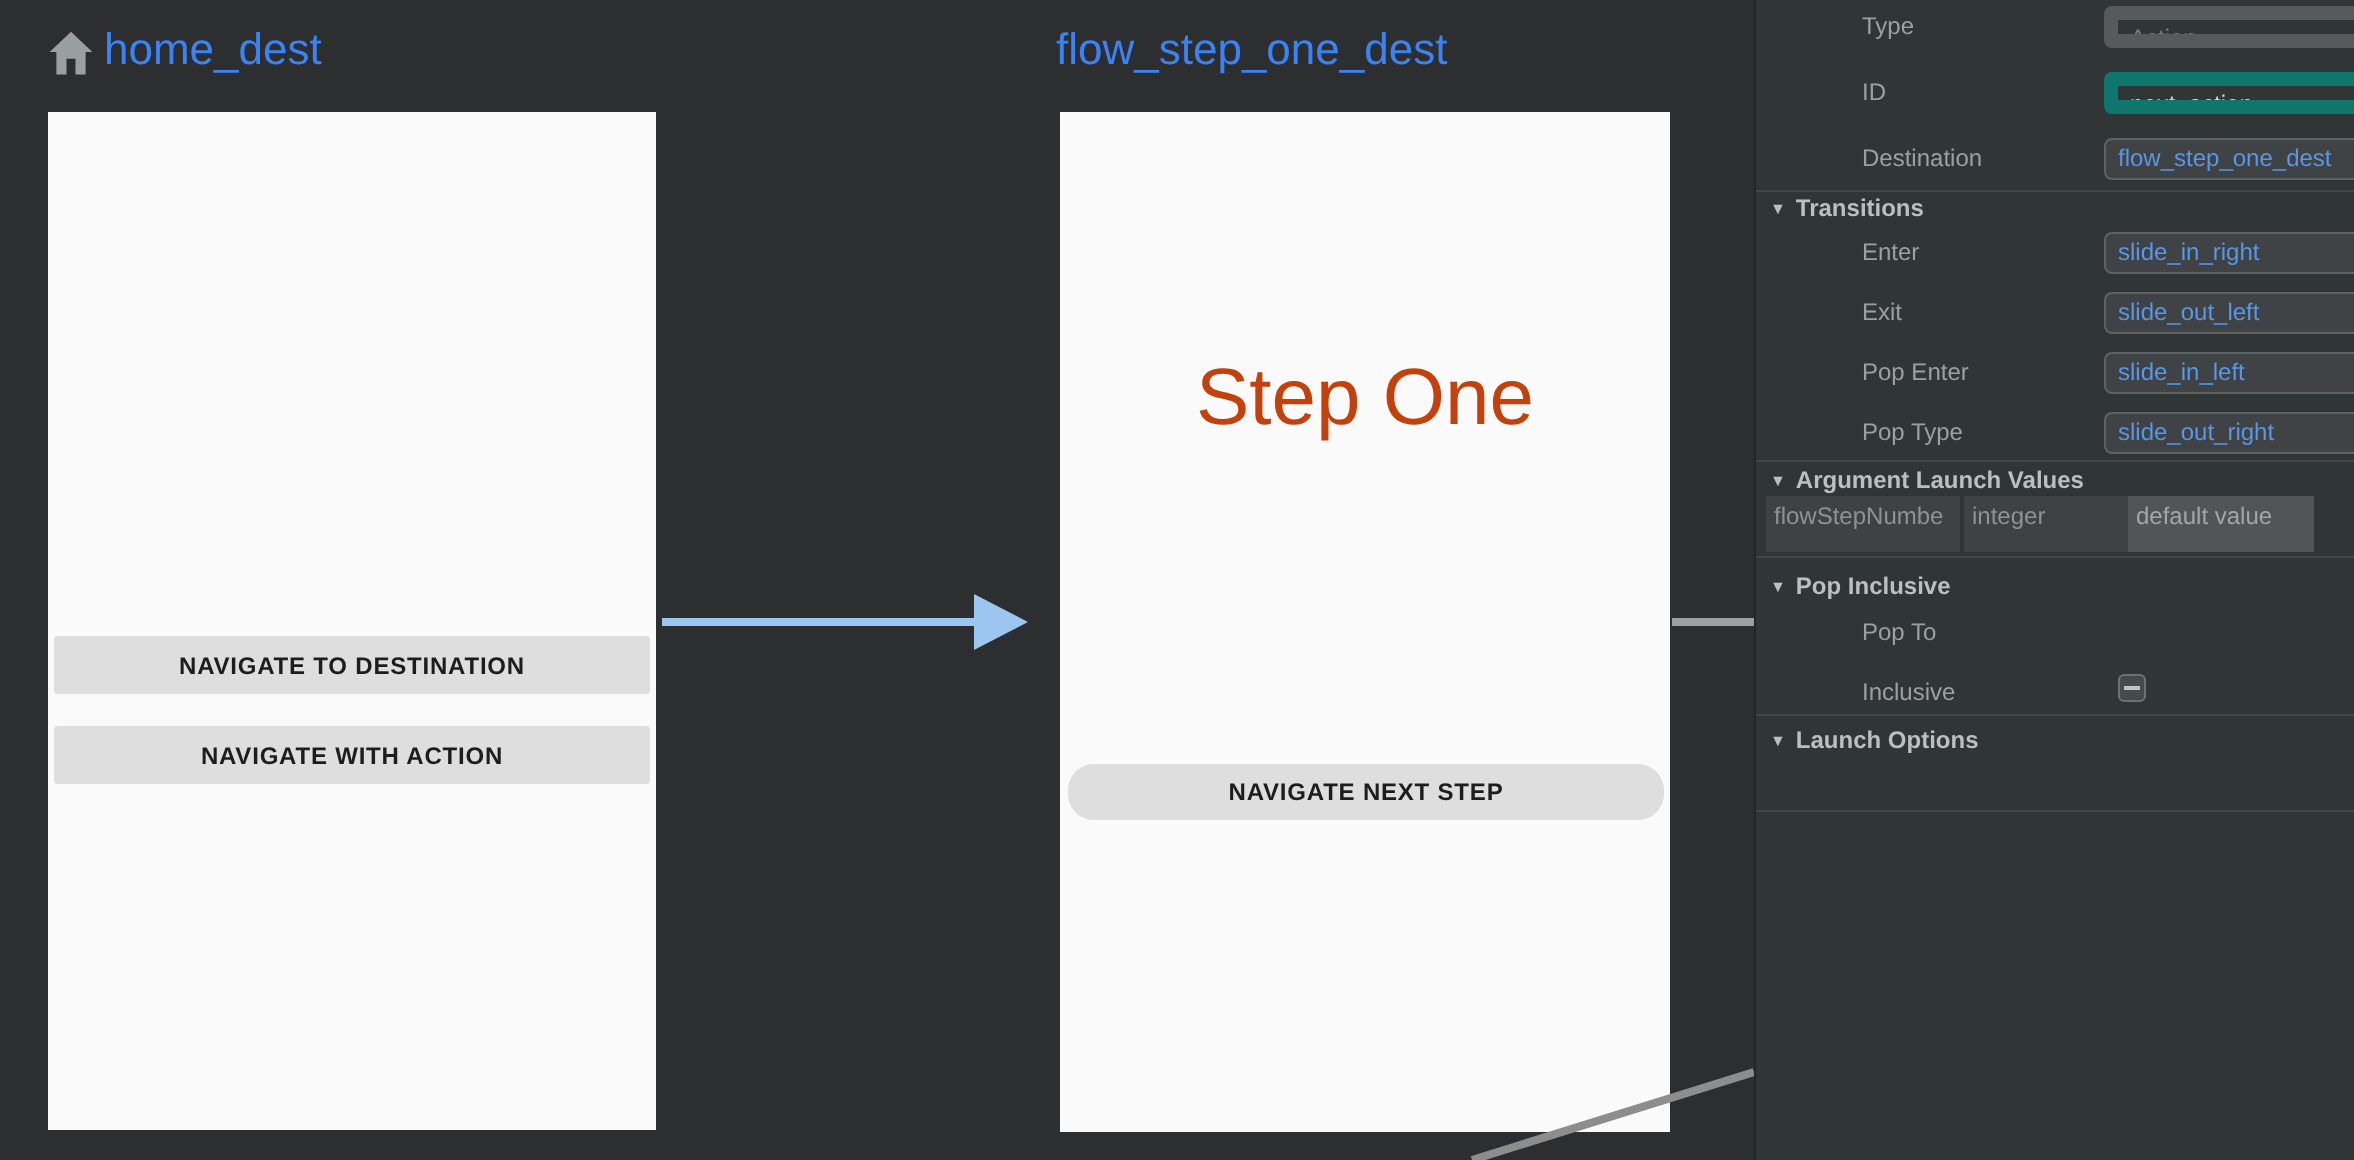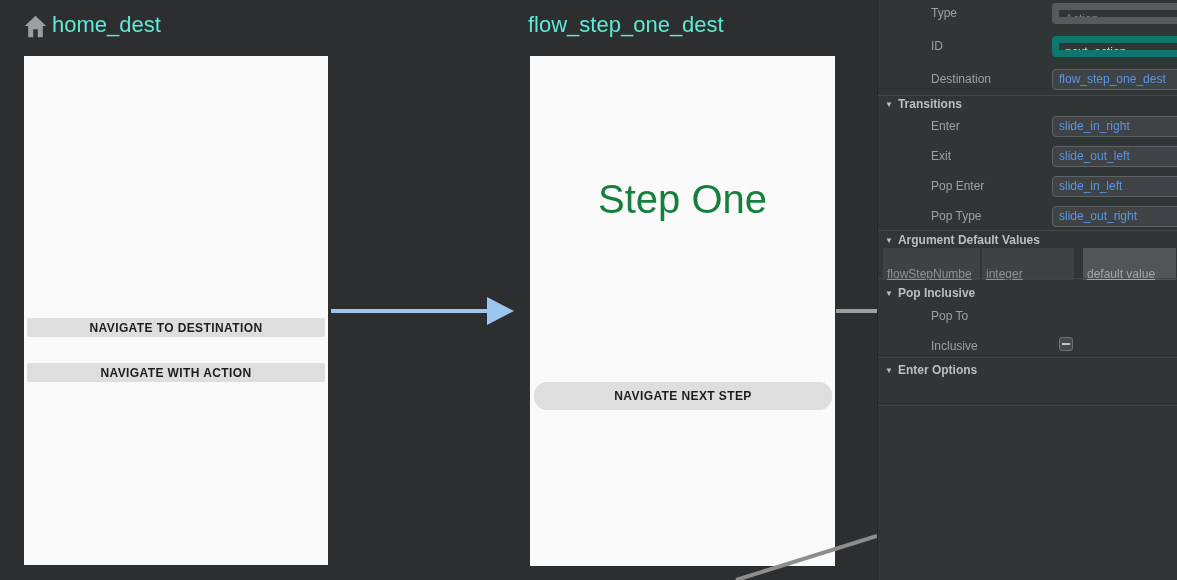--- a/index.html
+++ b/index.html
@@ -2,26 +2,26 @@
 <html><head>
 <meta charset="utf-8">
 <style>
   * { margin:0; padding:0; box-sizing:border-box; }
   html,body { width:1177px; height:580px; overflow:hidden; }
   body { font-family:"Liberation Sans", sans-serif; background:#2c2e30; position:relative; }
 
   
   .canvas { position:absolute; left:0; top:0; width:877px; height:580px; background:#2c2e30; }
 
-  .dest-title { position:absolute; color:#5eead4; font-size:22px; white-space:nowrap; }
+  .dest-title { position:absolute; color:#3b82f6; font-size:22px; white-space:nowrap; }
   .home-icon-wrap { position:absolute; left:22px; top:13px; width:27px; height:27px; }
 
   .phone { position:absolute; background:#fafafa; width:304px; height:509px; top:56px; }
-  .phone-title { position:absolute; width:100%; text-align:center; color:#15803d; font-size:40px; }
-  .pbtn { position:absolute; left:3px; right:3px; height:19px; background:#dedede; border-radius:2px;
+  .phone-title { position:absolute; width:100%; text-align:center; color:#c2410c; font-size:40px; }
+  .pbtn { position:absolute; left:3px; right:3px; height:29px; background:#dedede; border-radius:2px;
           display:flex; align-items:center; justify-content:center;
           color:#1d1d1d; font-size:12px; font-weight:bold; letter-spacing:.4px; }
 
   .arrow-svg, .edge-svg { position:absolute; }
   .edge-stub { position:absolute; left:836px; top:309px; width:41px; height:4px; background:#9e9fa0; }
 
   
   .panel { position:absolute; left:877px; top:0; width:300px; height:580px;
            background:#303536; border-left:1px solid #232527; }
   .prow { position:absolute; left:7px; width:287px; height:20px;margin-left:46px; }
@@ -43,22 +43,22 @@
                border-radius:0 3px 3px 0; display:flex; align-items:center; justify-content:center; }
   .combo-caret { width:0; height:0; border-left:4px solid transparent; border-right:4px solid transparent;
                  border-top:5px solid #2c2e30; }
 
   .phead { position:absolute; left:7px; height:14px; color:#bcbfc1; font-size:12px; font-weight:bold;
            display:flex; align-items:center; gap:5px; white-space:nowrap; }
   .phead .tri { font-size:8px; color:#bcbfc1; }
 
   .pdivider { position:absolute; left:0; width:300px; height:1px; background:#424648; }
 
-  .argcell { position:absolute; height:28px; font-size:12px; line-height:21px; padding:16px 4px;
-             white-space:nowrap; overflow:hidden;text-decoration:underline; }
+  .argcell { position:absolute; height:28px; font-size:12px; line-height:21px; padding:0 4px;
+             white-space:nowrap; overflow:hidden; }
   .argcell.dark { background:#3e4243; color:#8f9294; }
   .argcell.light { background:#515556; color:#a3a6a8; }
 
   .checkbox { position:absolute; left:128px; width:14px; height:14px; background:#454a4c;
               border:1px solid #6e7274; border-radius:3px;
               display:flex; align-items:center; justify-content:center; }
   .checkbox .dash { width:8px; height:2px; background:#c2c5c7; }
 </style>
 </head>
 <body>
@@ -162,26 +162,26 @@
       <span class="combo-btn">
           <span class="combo-caret"></span>
         </span>
     </div>
   </div>
 
   <div class="pdivider" style="top:230px;"></div>
 
   <div class="phead" style="top:233px;">
     <span class="tri">▼</span>
-    <span>Argument Default Values</span>
+    <span>Argument Launch Values</span>
   </div>
 
   <div class="argcell dark" style="left:5px; top:248px; width:98px; border-right:1px solid #2f3335;">flowStepNumbe</div>
   <div class="argcell dark" style="left:104px; top:248px; width:92px;">integer</div>
-  <div class="argcell light" style="left:205px; top:248px; width:93px;">default value</div>
+  <div class="argcell light" style="left:186px; top:248px; width:93px;">default value</div>
 
   <div class="pdivider" style="top:278px;"></div>
 
   <div class="phead" style="top:286px;">
     <span class="tri">▼</span>
     <span>Pop Inclusive</span>
   </div>
 
   <div class="prow" style="top:306px;">
     <span class="plabel">Pop To</span>
@@ -191,19 +191,19 @@
     <span class="plabel">Inclusive</span>
     <span class="checkbox" style="top:1px;">
         <span class="dash"></span>
       </span>
   </div>
 
   <div class="pdivider" style="top:357px;"></div>
 
   <div class="phead" style="top:363px;">
     <span class="tri">▼</span>
-    <span>Enter Options</span>
+    <span>Launch Options</span>
   </div>
 
 
   <div class="pdivider" style="top:405px;"></div>
 
 </div>
 
 </body></html>

